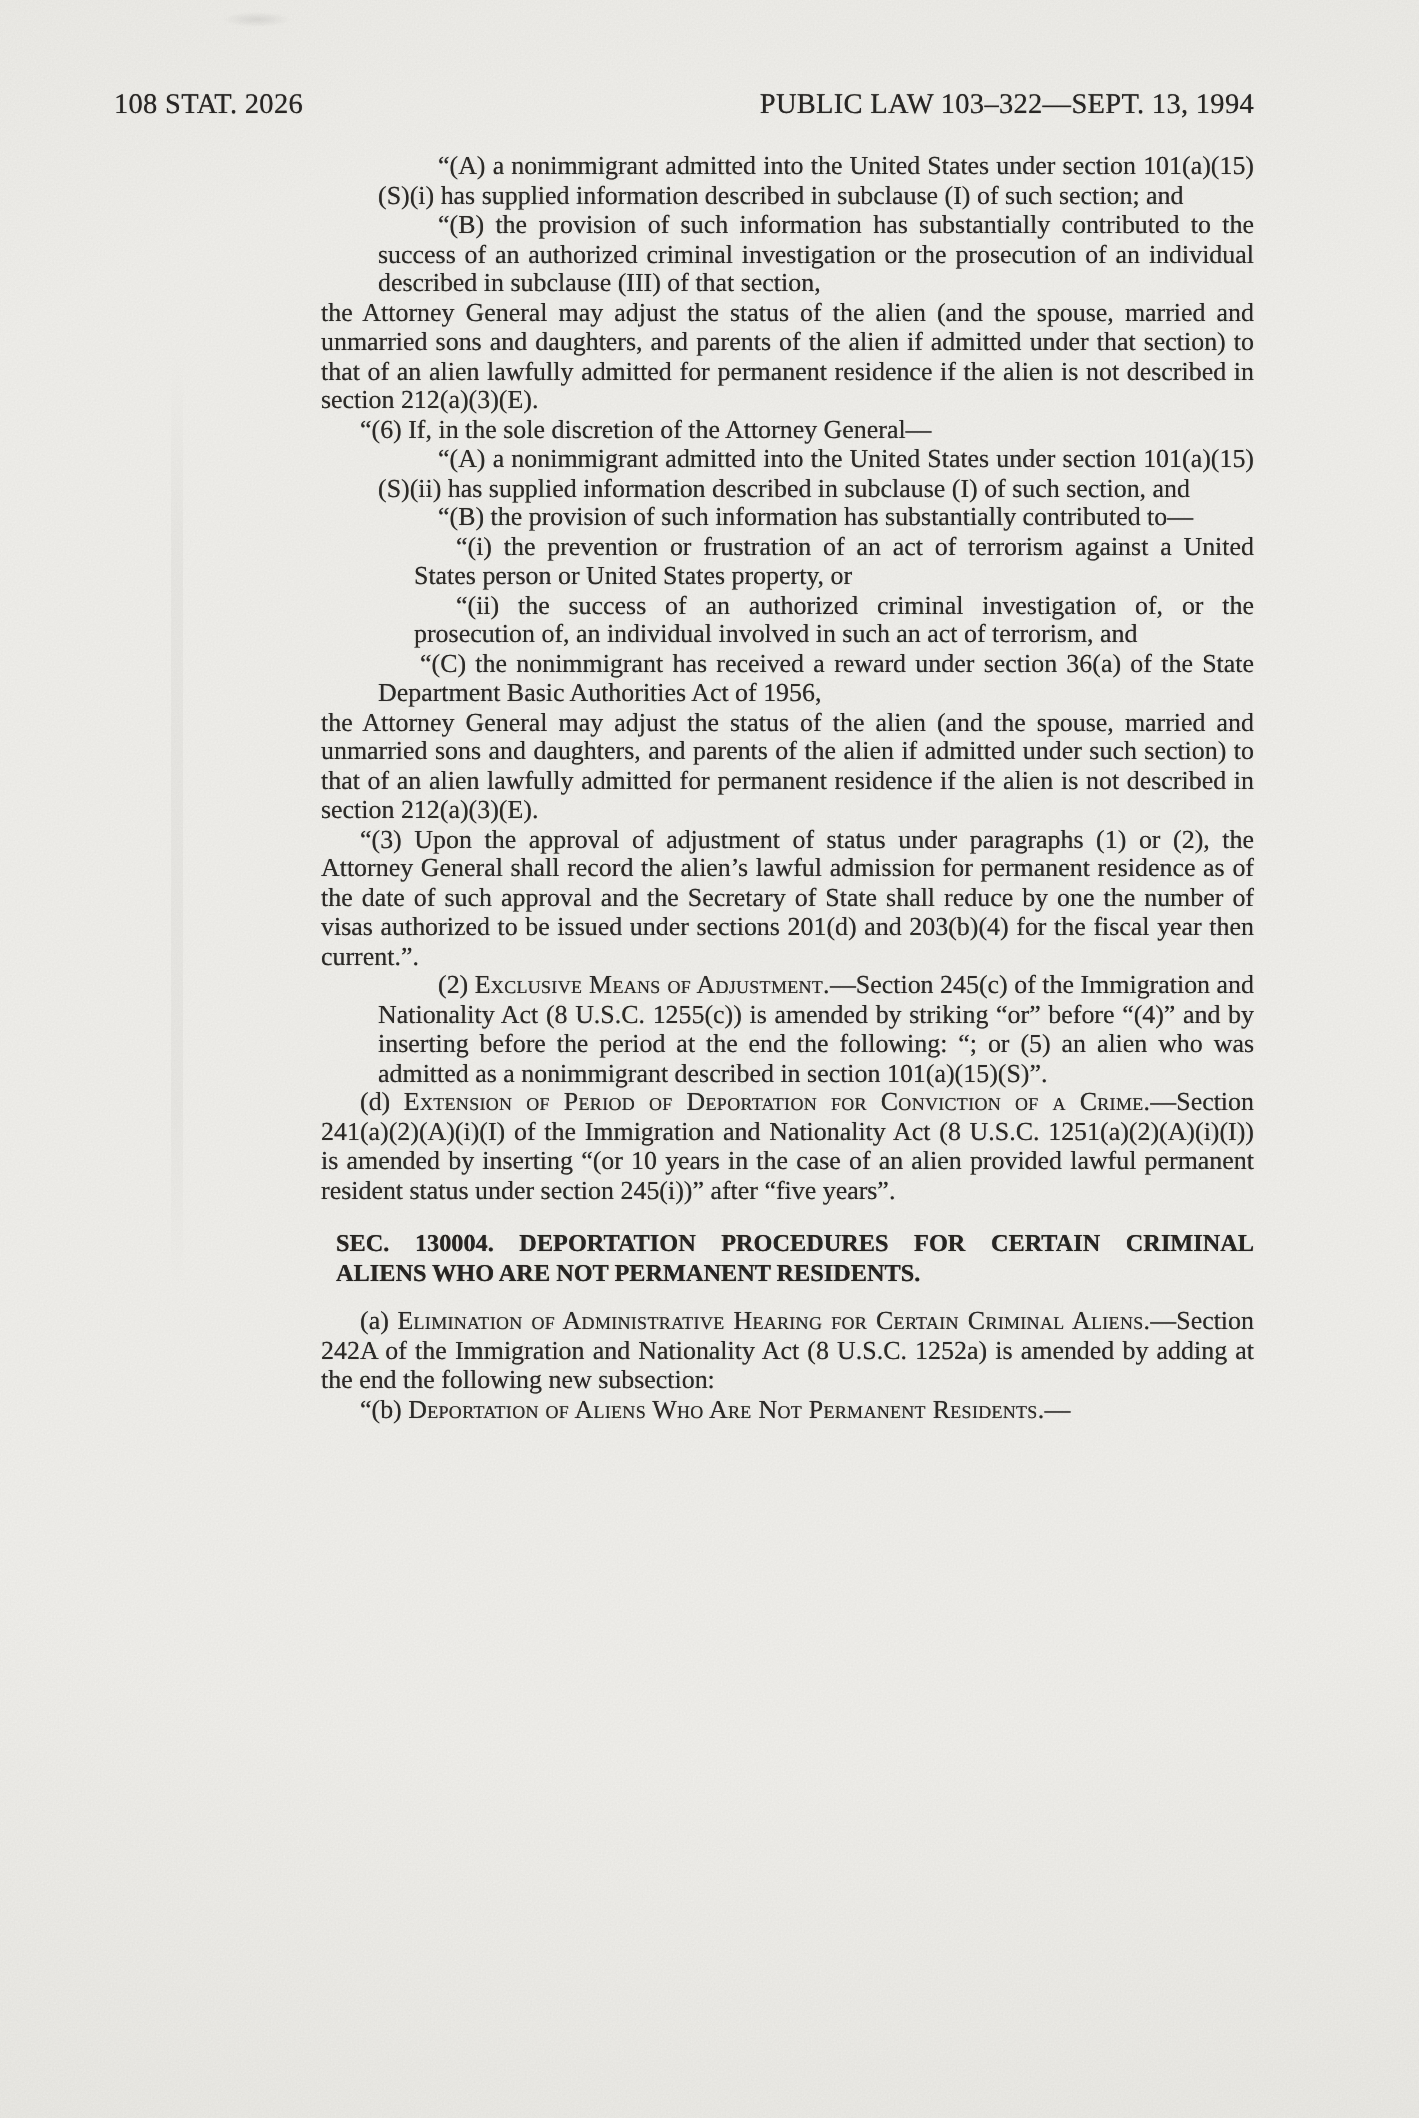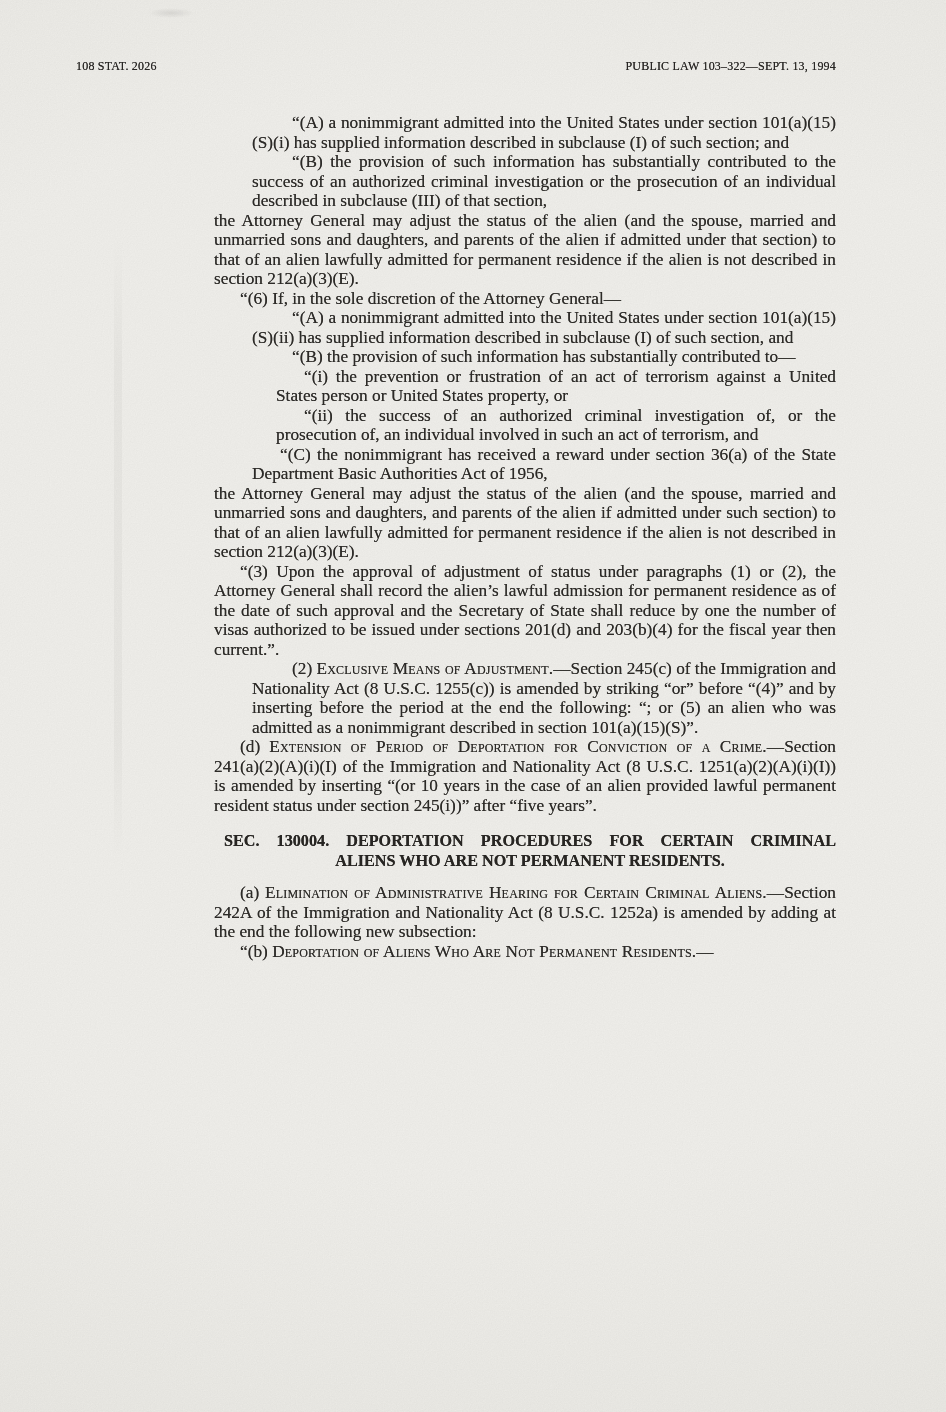--- a/index.html
+++ b/index.html
@@ -22,48 +22,48 @@
     background:radial-gradient(closest-side,rgba(130,128,124,.18),rgba(130,128,124,0));
   }
   .streak-left{
     position:absolute;left:114px;top:240px;width:8px;height:620px;
     background:linear-gradient(180deg,rgba(140,138,132,0),rgba(140,138,132,.07) 20%,rgba(140,138,132,.07) 80%,rgba(140,138,132,0));
   }
   .grain{position:absolute;left:0;top:0;opacity:.05;pointer-events:none;}
 
   .hdr{
     position:absolute;top:59px;left:0;width:946px;height:24px;
-    font-size:12px;letter-spacing:.2px;color:#2a2826;
+    font-size:19px;letter-spacing:.2px;color:#2a2826;
     text-shadow:0 0 .5px rgba(42,40,38,.8);
   }
   .hdr .stat{position:absolute;left:76px;top:0;}
   .hdr .law{position:absolute;left:214px;top:0;width:622px;text-align:right;}
 
   .doc{
-    position:absolute;left:214px;top:113px;width:622px;
+    position:absolute;left:214px;top:101px;width:622px;
     font-size:17.3px;line-height:19.5px;color:#2e2c29;
     text-shadow:0 0 .45px rgba(46,44,41,.72);
   }
   .para{margin:0;text-align:justify;}
   .i0{padding-left:0;}
   .i1{padding-left:38px;}
   .i2{padding-left:62px;font-family:Liberation Serif, serif;}
   .f0{text-indent:0;}
   .fs{text-indent:26px;}
   .f1{text-indent:40px;}
   .f2{text-indent:28px;}
   .sc{font-variant:small-caps;letter-spacing:.2px;}
 
   .sec-heading{
     font-weight:700;font-size:16.2px;line-height:20px;
     margin:16px 0 12px 10px;color:#292724;
     text-shadow:0 0 .5px rgba(41,39,36,.85);
   }
   .sec-heading .hl0{text-align:justify;text-align-last:justify;}
-  .sec-heading .hl1{text-align:center;}
+  .sec-heading .hl1{}
 </style>
 </head>
 <body>
 
 <div class="page">
 
   <div class="smudge-top"></div>
   <div class="streak-left"></div>
 
   <div class="hdr">

